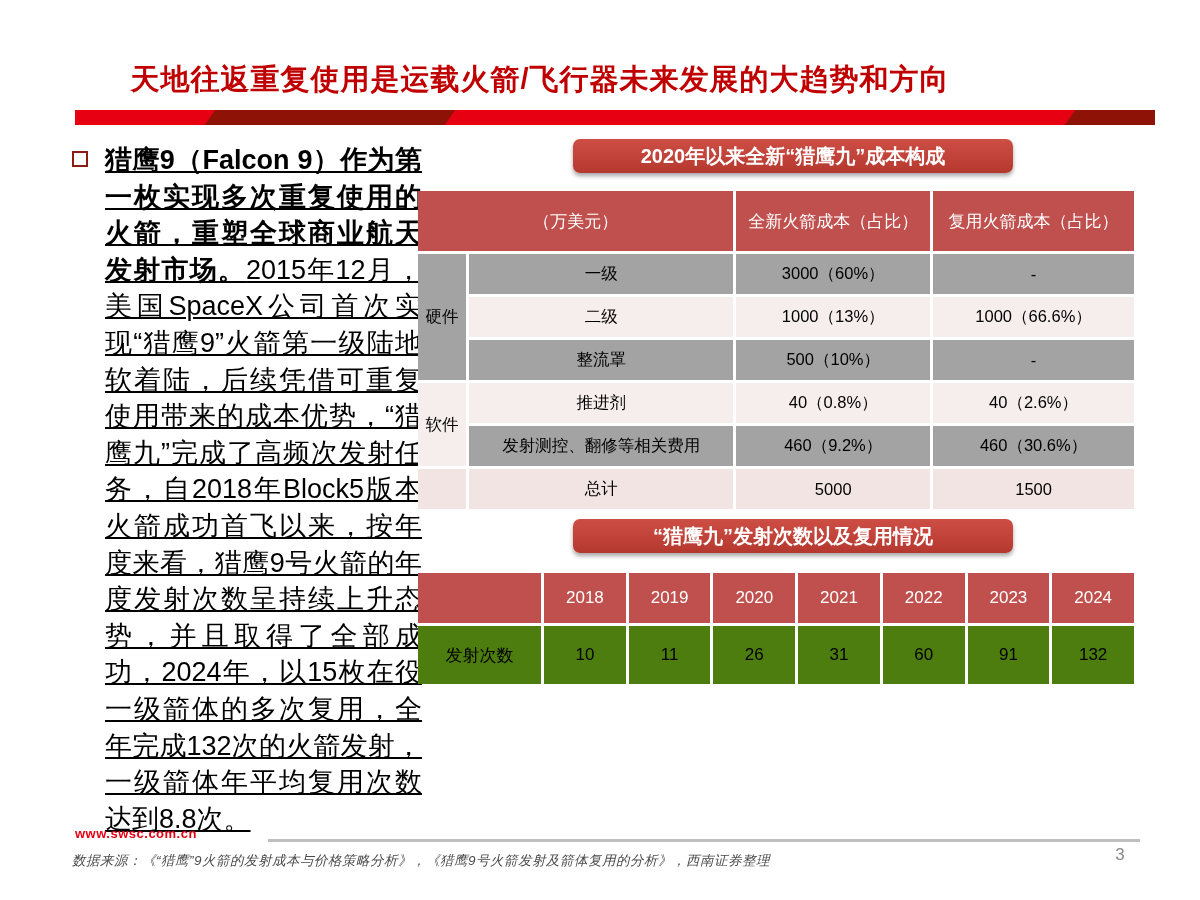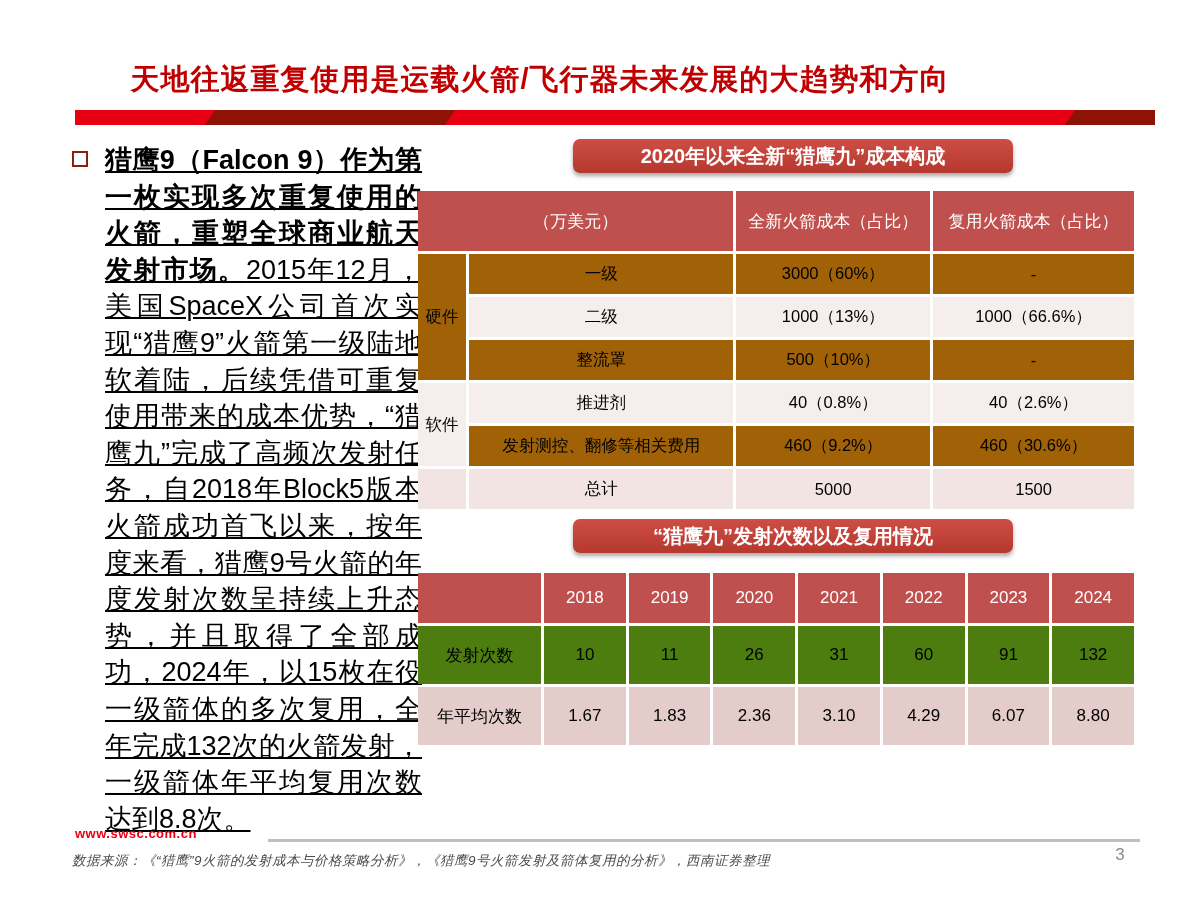--- a/index.html
+++ b/index.html
@@ -32,21 +32,21 @@
     text-align:center;line-height:34px;margin-left:17px;}
   .banner-cost{top:139px;}
   .banner-launch{top:519px;}
 
   
   table.data-table{position:absolute;left:415px;border-collapse:separate;
     border-spacing:3px;table-layout:fixed;}
   table.data-table td,table.data-table th{text-align:center;vertical-align:middle;
     font-weight:400;padding:0 2px;overflow:hidden;}
   th.hdr{background:#c0504d;color:#ffffff;font-size:17px;font-weight:700;}
-  .c-pink{background:#a16207;margin-left:44px;}
+  .c-pink{background:#a3a3a3;margin-left:44px;}
   .c-light{background:#f6eeed;}
   .c-total{background:#f2e4e2;}
   .c-pink2{background:#4d7c0f;}
   .c-light2{background:#f5eceb;}
   .c-pink3{background:#e4ccca;}
 
   #cost-table{top:188px;width:722px;font-size:16.5px;color:#000;}
   #cost-table tr.hrow{height:60px;}
   #cost-table tr.drow{height:40px;}
 
@@ -165,30 +165,20 @@
       <tr class="drow">
         <td class="c-pink2">发射次数</td>
         <td class="c-pink2">10</td>
         <td class="c-pink2">11</td>
         <td class="c-pink2">26</td>
         <td class="c-pink2">31</td>
         <td class="c-pink2">60</td>
         <td class="c-pink2">91</td>
         <td class="c-pink2">132</td>
       </tr>
-      <tr class="drow">
-        <td class="c-pink3">年平均次数</td>
-        <td class="c-pink3">1.67</td>
-        <td class="c-pink3">1.83</td>
-        <td class="c-pink3">2.36</td>
-        <td class="c-pink3">3.10</td>
-        <td class="c-pink3">4.29</td>
-        <td class="c-pink3">6.07</td>
-        <td class="c-pink3">8.80</td>
-      </tr>
     </tbody>
   </table>
 
   <div class="footer-site">www.swsc.com.cn</div>
   <div class="footer-line"></div>
   <div class="footer-source">数据来源：《“猎鹰”9火箭的发射成本与价格策略分析》，《猎鹰9号火箭发射及箭体复用的分析》，西南证券整理</div>
   <div class="page-number">3</div>
 
 </div>
 

